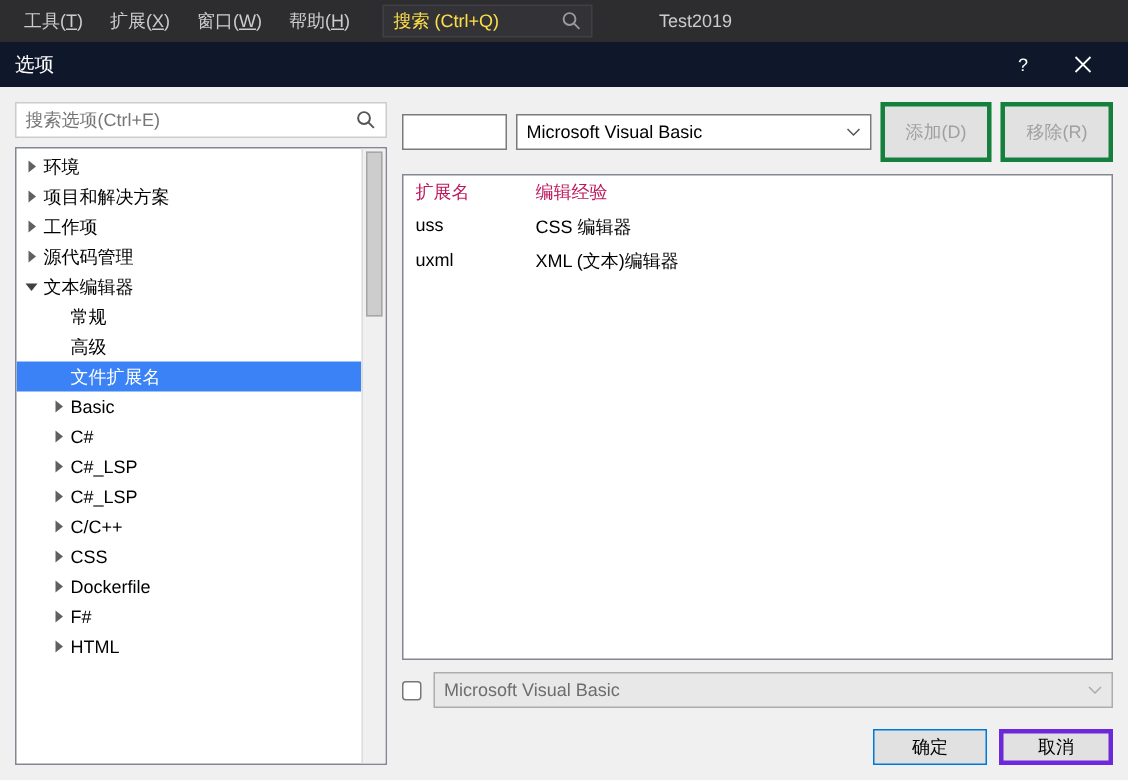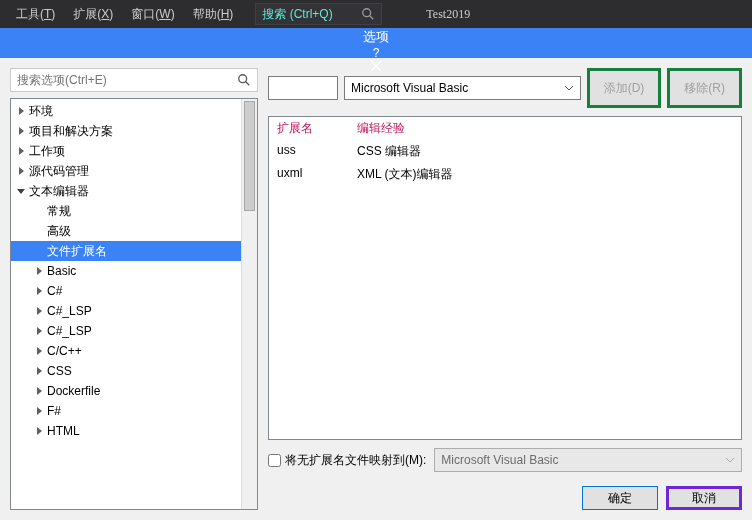--- a/index.html
+++ b/index.html
@@ -1,25 +1,25 @@
 <!DOCTYPE html>
 <html><head>
 <meta charset="utf-8">
 <style>
 * { margin: 0; padding: 0; box-sizing: border-box; font-family: "Microsoft YaHei", "Segoe UI", sans-serif; font-size: 12px; }
 body { background: #2d2d30; width: 752px; height: 520px; overflow: hidden; }
 
 .menubar { background: #2d2d30; display: flex; align-items: center; height: 28px; padding: 0 8px; gap: 2px; }
 .menu-item { color: #ccc; padding: 4px 8px; cursor: pointer; }
 .menu-item u { text-decoration: underline; }
-.menu-search { margin-left: 12px; background: #333337; border: 1px solid #3f3f46; color: #5eead4; padding: 2px 6px; width: 127px; height: 22px; display: flex; align-items: center; justify-content: space-between; }
+.menu-search { margin-left: 12px; background: #333337; border: 1px solid #3f3f46; color: #fde047; padding: 2px 6px; width: 140px; height: 22px; display: flex; align-items: center; justify-content: space-between; }
 .menu-search svg { width: 14px; height: 14px; }
-.tab-label { color: #ccc; margin-left: 30px; padding: 4px 12px; font-family: Liberation Serif, serif; }
-
-.titlebar { background: #3b82f6; color: #fff; height: 30px; display: flex; align-items: center; padding: 0 10px; flex-direction: column; }
+.tab-label { color: #ccc; margin-left: 30px; padding: 4px 12px; }
+
+.titlebar { background: #0f172a; color: #fff; height: 30px; display: flex; align-items: center; padding: 0 10px; }
 .titlebar-text { flex: 1; font-size: 13px; }
 .titlebar-btn { width: 40px; height: 30px; display: flex; align-items: center; justify-content: center; color: #fff; cursor: pointer; }
 
 .dialog-body { background: #f0f0f0; height: 462px; display: flex; padding: 10px; gap: 10px; }
 
 .left-pane { width: 248px; display: flex; flex-direction: column; }
 .search-box { border: 1px solid #ccc; background: #fff; height: 24px; display: flex; align-items: center; padding: 0 6px; margin-bottom: 6px; }
 .search-box input { border: none; outline: none; flex: 1; font-size: 12px; }
 .search-box svg { width: 14px; height: 14px; }
 
@@ -192,21 +192,20 @@
           <div class="table-cell">uss</div>
           <div class="table-cell">CSS 编辑器</div>
           <div class="table-cell">uxml</div>
           <div class="table-cell">XML (文本)编辑器</div>
         </div>
     </div>
 
     <div class="bottom-row">
       <label class="checkbox-wrap">
         <input type="checkbox" style="">
-        <span>将无扩展名文件映射到(M):</span>
       </label>
       <div class="map-select">
         <span>Microsoft Visual Basic</span>
         <svg viewBox="0 0 10 10">
             <path d="M1 3 L5 7 L9 3" fill="none" stroke="#aaa"></path>
           </svg>
       </div>
     </div>
 
     <div class="dialog-footer">

